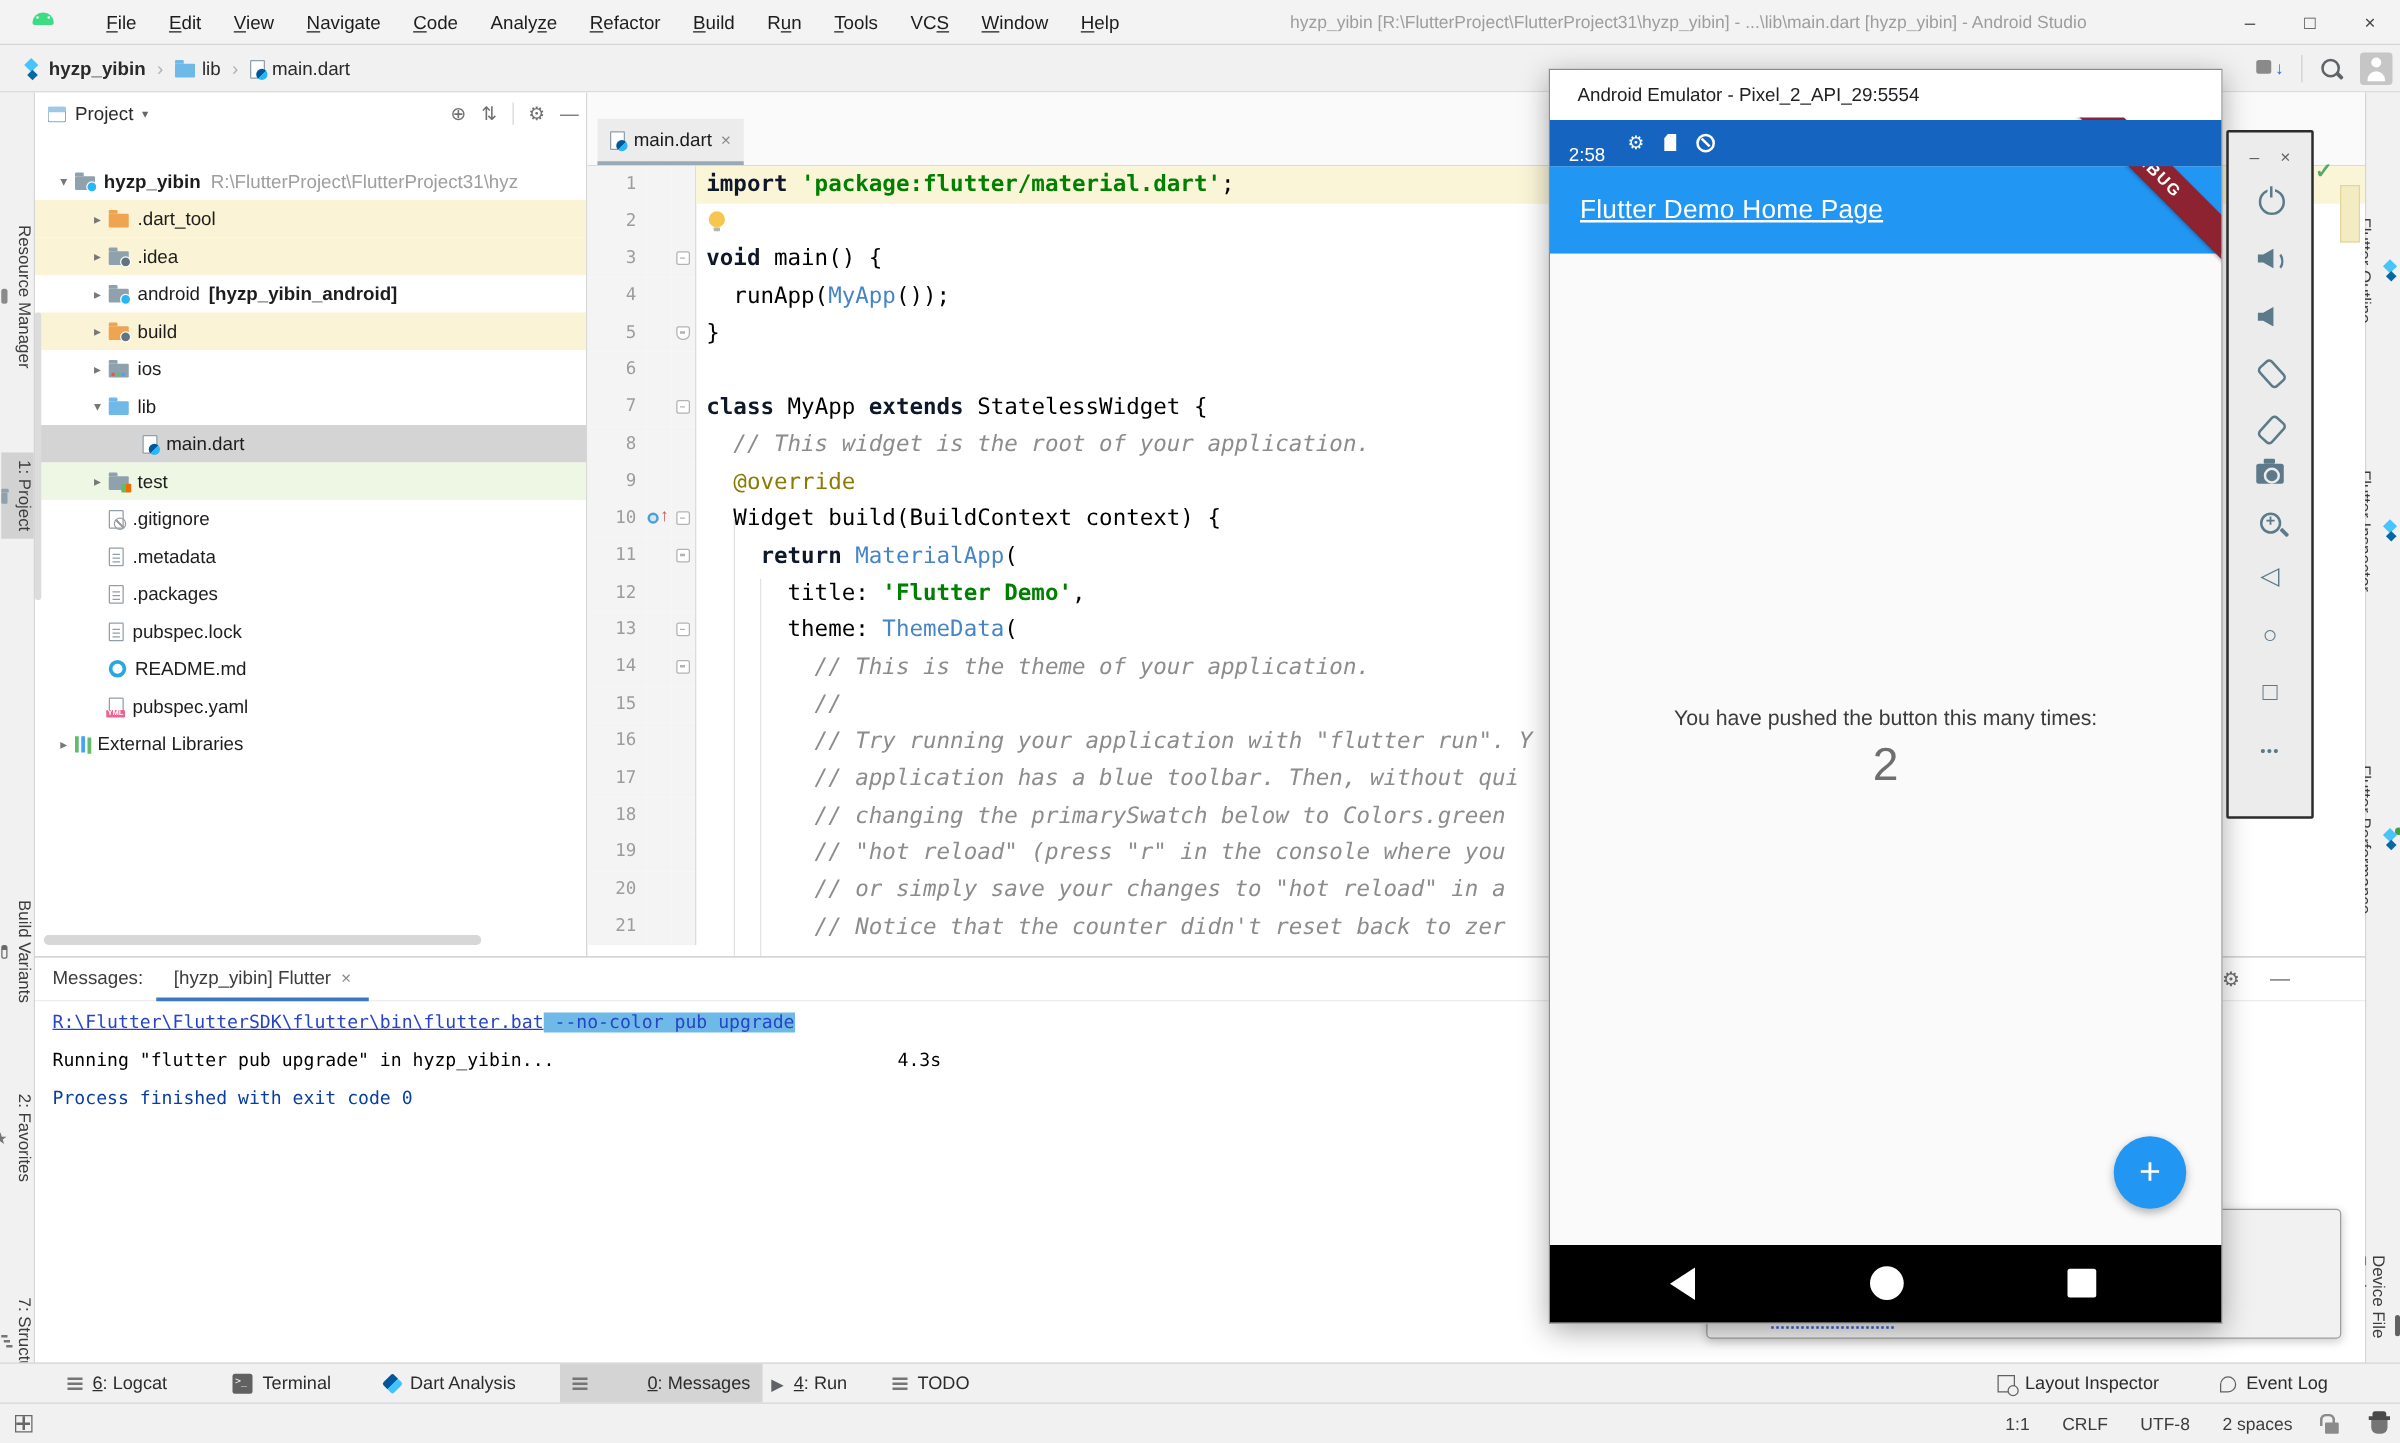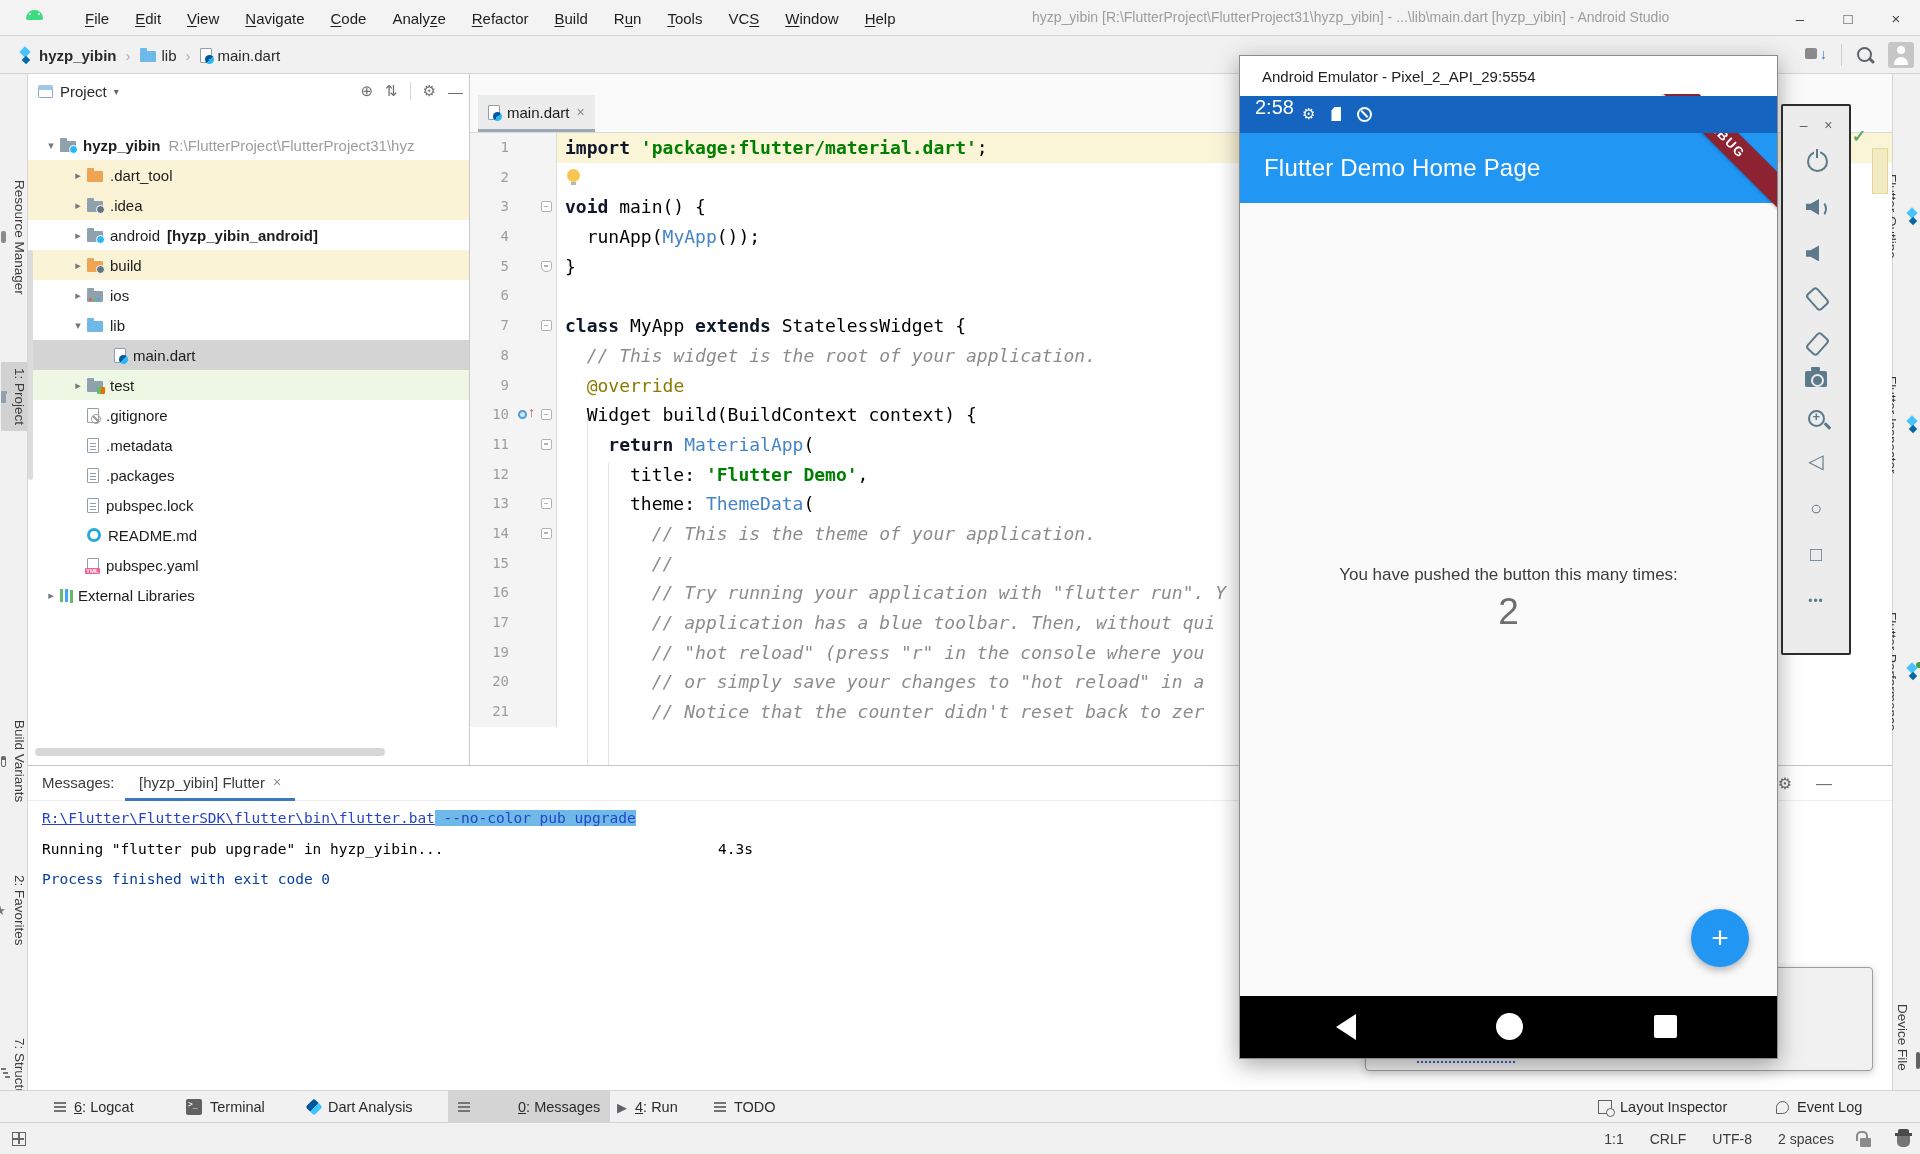--- a/index.html
+++ b/index.html
@@ -172,31 +172,31 @@
   .i-lock { position:relative; width:11px; height:9px; background:#8a8a8a; border-radius:1px; margin-top:6px; }
   .i-lock::before { content:''; position:absolute; left:-4px; top:-7px; width:8px; height:8px; border:2px solid #8a8a8a; border-bottom:none; border-radius:5px 5px 0 0; }
   .i-hector { position:relative; width:13px; height:11px; background:#757575; border-radius:0 0 5px 5px; margin-top:4px; }
   .i-hector::before { content:''; position:absolute; left:-2px; top:-3px; width:17px; height:3px; background:#4a4a4a; }
   .i-hector::after { content:''; position:absolute; left:1px; top:-7px; width:11px; height:5px; background:#4a4a4a; border-radius:2px 2px 0 0; }
 
   
   #emulator { position:absolute; left:1239px; top:55px; width:539px; height:1004px; background:#fff; border:1px solid #8b8b8b; box-shadow:0 6px 22px rgba(0,0,0,.35); z-index:10; }
   #emu-titlebar { position:absolute; left:0; top:0; width:100%; height:40px; background:#fff; display:flex; align-items:center; padding-left:22px; font-size:15px; color:#202124; }
   #emu-statusbar { position:absolute; left:0; top:40px; width:100%; height:37px; background:#1565c0; z-index:5; }
-  #emu-time { position:absolute; left:15px; top:0; color:#fff; font-size:20px; }
+  #emu-time { position:absolute; left:15px; top:20px; color:#fff; font-size:15px; }
   #emu-status-left { position:absolute; left:62px; top:9px; display:flex; gap:16px; align-items:center; color:#fff; font-size:15px; }
   .i-sdcard { width:10px; height:14px; background:#fff; clip-path:polygon(30% 0,100% 0,100% 100%,0 100%,0 25%); }
   .i-qlogo { position:relative; width:15px; height:15px; border:2px solid #fff; border-radius:50%; }
   .i-qlogo::after { content:''; position:absolute; left:1px; top:4.5px; width:9px; height:2px; background:#fff; transform:rotate(45deg); }
   #emu-status-right { position:absolute; right:14px; top:9px; display:flex; gap:12px; align-items:center; z-index:6; }
   .i-mute { width:11px; height:12px; background:#fff; clip-path:polygon(0 35%,30% 35%,65% 5%,65% 95%,30% 65%,0 65%); position:relative; }
   .i-batt { position:relative; width:10px; height:16px; background:#fff; border-radius:1px; }
   .i-batt::before { content:''; position:absolute; left:2.5px; top:-3px; width:5px; height:3px; background:#fff; }
   #emu-appbar { position:absolute; left:0; top:77px; width:100%; height:70px; background:#2196f3; display:flex; align-items:center; padding-left:24px; }
-  #emu-appbar-title { color:#fff; font-size:24px; font-weight:500; letter-spacing:.2px; }
+  #emu-appbar-title { color:#fff; font-size:21px; font-weight:500; letter-spacing:.2px;text-decoration:underline; }
   #emu-body { position:absolute; left:0; top:147px; width:100%; height:793px; background:#fafafa; }
   #emu-counter-label { position:absolute; left:0; top:362px; width:100%; text-align:center; font-size:17px; color:#3c3c3c; }
   #emu-counter-value { position:absolute; left:0; top:388px; width:100%; text-align:center; font-size:37px; color:#6e6e6e; }
   #emu-fab { position:absolute; left:451px; top:706px; width:58px; height:58px; background:#2196f3; border-radius:50%; box-shadow:0 3px 8px rgba(0,0,0,.3); display:flex; align-items:center; justify-content:center; color:#fff; font-size:30px; font-weight:300; }
   #emu-navbar { position:absolute; left:0; top:940px; width:100%; height:62px; background:#000; }
   #nav-back { position:absolute; left:96px; top:18px; width:0; height:0; border-top:13px solid transparent; border-bottom:13px solid transparent; border-right:20px solid #fff; }
   #nav-home { position:absolute; left:256px; top:17px; width:27px; height:27px; background:#fff; border-radius:50%; }
   #nav-overview { position:absolute; left:414px; top:19px; width:23px; height:23px; background:#fff; border-radius:2px; }
   #ribbon-clip { position:absolute; right:0; top:38px; width:140px; height:140px; overflow:hidden; z-index:4; }
   #debug-ribbon { position:absolute; top:30px; right:-52px; width:210px; transform:rotate(45deg); background:#8d2331; color:#fff; font-size:13px; font-weight:bold; letter-spacing:1.5px; text-align:center; padding:5px 0; box-shadow:0 1px 3px rgba(0,0,0,.3); }
@@ -562,20 +562,26 @@
           <span class="fcol"></span>
           <span class="ct"><span class="s-cmt">        // Try running your application with "flutter run". Y</span></span>
         </div>
         <div class="crow">
           <span class="ln">17</span>
           <span class="gcol"></span>
           <span class="fcol"></span>
           <span class="ct"><span class="s-cmt">        // application has a blue toolbar. Then, without qui</span></span>
         </div>
         <div class="crow">
+          <span class="ln">18</span>
+          <span class="gcol"></span>
+          <span class="fcol"></span>
+          <span class="ct"><span class="s-cmt">        // changing the primarySwatch below to Colors.green</span></span>
+        </div>
+        <div class="crow">
           <span class="ln">19</span>
           <span class="gcol"></span>
           <span class="fcol"></span>
           <span class="ct"><span class="s-cmt">        // "hot reload" (press "r" in the console where you</span></span>
         </div>
         <div class="crow">
           <span class="ln">20</span>
           <span class="gcol"></span>
           <span class="fcol"></span>
           <span class="ct"><span class="s-cmt">        // or simply save your changes to "hot reload" in a</span></span>

